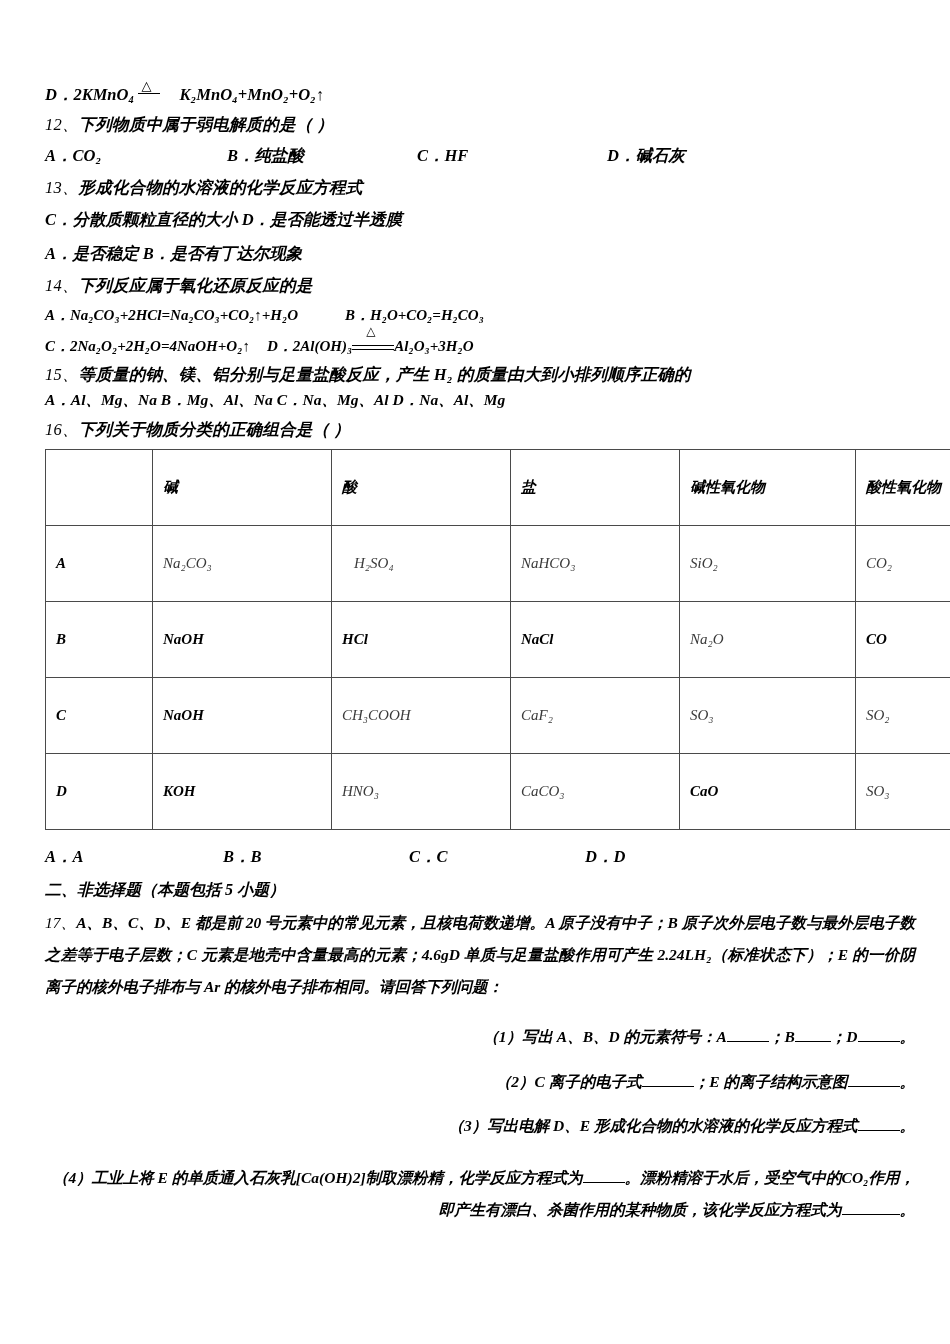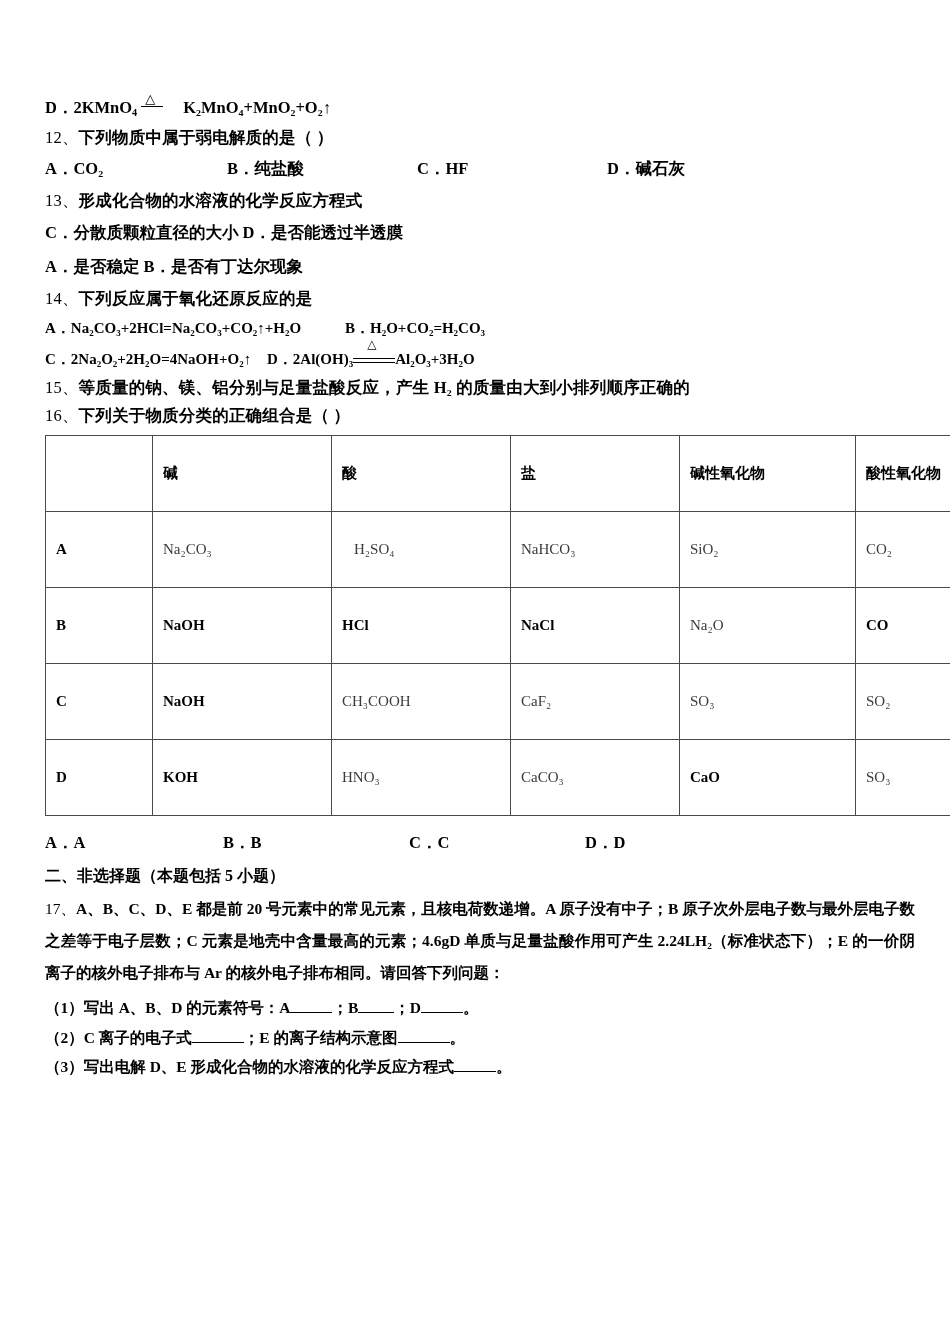--- a/index.html
+++ b/index.html
@@ -4,21 +4,21 @@
 <style>
   html,body{margin:0;padding:0;}
   body{
     width:950px;height:1344px;
     background:#ffffff;
     font-family:"Liberation Serif","DejaVu Serif",serif;
     color:#000;
     overflow:hidden;
   }
   .page{position:relative;width:950px;height:1344px;padding:0;box-sizing:border-box;}
-  .content{position:absolute;left:45px;top:100px;width:870px;}
+  .content{position:absolute;left:45px;top:87px;width:870px;font-style:italic;}
 
   
   .line{line-height:1.0;margin:0;}
   .qstem{font-size:16.5px;font-weight:700;margin-top:13px;letter-spacing:.2px;}
   .qnum{font-weight:400;}
   .opts{font-size:16.5px;font-weight:700;margin-top:12px;}
 
   sub{font-size:.62em;vertical-align:-.28em;line-height:0;}
 
   
@@ -62,21 +62,21 @@
   .hdrcell{font-weight:700;font-size:15.5px;vertical-align:middle;height:50px;}
   .rowlab{font-weight:700;font-size:15.5px;}
   .light{font-weight:400;color:#3a3a3a;font-size:16px;}
   .bold{font-weight:700;font-size:15.5px;}
   .up{vertical-align:top;padding-top:12px;}
   .dn{vertical-align:bottom;padding-bottom:10px;}
 
   .answers{font-size:16.5px;font-weight:700;margin-top:16px;}
   .sectitle{font-size:16px;font-weight:700;margin-top:12px;}
   .para{font-size:15.5px;font-weight:700;line-height:2.05;margin-top:6px;text-align:justify;}
-  .subq{font-size:15.5px;font-weight:700;margin-top:11px;line-height:1.2;}
+  .subq{font-size:15.5px;font-weight:700;margin-top:26px;line-height:1.2;text-align:right;}
   .blank{display:inline-block;border-bottom:1.3px solid #000;vertical-align:baseline;}
   .b40{width:42px;} .b34{width:36px;} .b50{width:52px;} .b56{width:58px;}
   .q18{font-size:15.5px;font-weight:700;margin-top:9px;}
 </style>
 </head>
 <body>
 
 <div class="page">
   <div class="content">
 
@@ -103,20 +103,21 @@
     <div class="opts" style="font-size:15px;">
       <span style="display:inline-block;width:300px;">A．Na₂CO₃+2HCl=Na₂CO₃+CO₂↑+H₂O</span><span>B．H₂O+CO₂=H₂CO₃</span>
     </div>
     <div class="opts" style="font-size:15px;">
       <span style="display:inline-block;width:222px;">C．2Na₂O₂+2H₂O=4NaOH+O₂↑</span><span><span>D．2Al(OH)₃</span><span class="rxn-arrow"><span class="dsym">△</span><span class="bar1"></span><span class="bar2"></span></span><span>Al₂O₃+3H₂O</span></span>
     </div>
 
     <div class="qstem line" style="margin-top:11px;">
       <span class="qnum">15、</span><span>等质量的钠、镁、铝分别与足量盐酸反应，产生 H₂ 的质量由大到小排列顺序正确的</span>
     </div>
+    <div class="opts" style="margin-top:6px;font-size:15.5px;">A．Al、Mg、Na     B．Mg、Al、Na    C．Na、Mg、Al     D．Na、Al、Mg</div>
 
     <div class="qstem line" style="margin-top:11px;">
       <span class="qnum">16、</span><span>下列关于物质分类的正确组合是（      ）</span>
     </div>
 
     <table class="cls">
       <tbody>
         <tr>
           <td class="c0 hdrcell"></td>
           <td class="c1 hdrcell">碱</td>
@@ -179,16 +180,19 @@
     </div>
 
     <div class="subq">
       <span>（2）C 离子的电子式</span><span class="blank b50"></span><span>；E 的离子结构示意图</span><span class="blank b50"></span><span>。</span>
     </div>
 
     <div class="subq">
       <span>（3）写出电解 D、E 形成化合物的水溶液的化学反应方程式</span><span class="blank b40"></span><span>。</span>
     </div>
 
+    <div class="subq" style="line-height:2.05;">
+      <span>（4）工业上将 E 的单质通入石灰乳[Ca(OH)2]制取漂粉精，化学反应方程式为</span><span class="blank b40"></span><span>。漂粉精溶于水后，受空气中的</span><span>CO₂作用，即产生有漂白、杀菌作用的某种物质，该化学反应方程式为</span><span class="blank b56"></span><span>。</span>
+    </div>
 
 
   </div>
 </div>
 
 </body></html>

